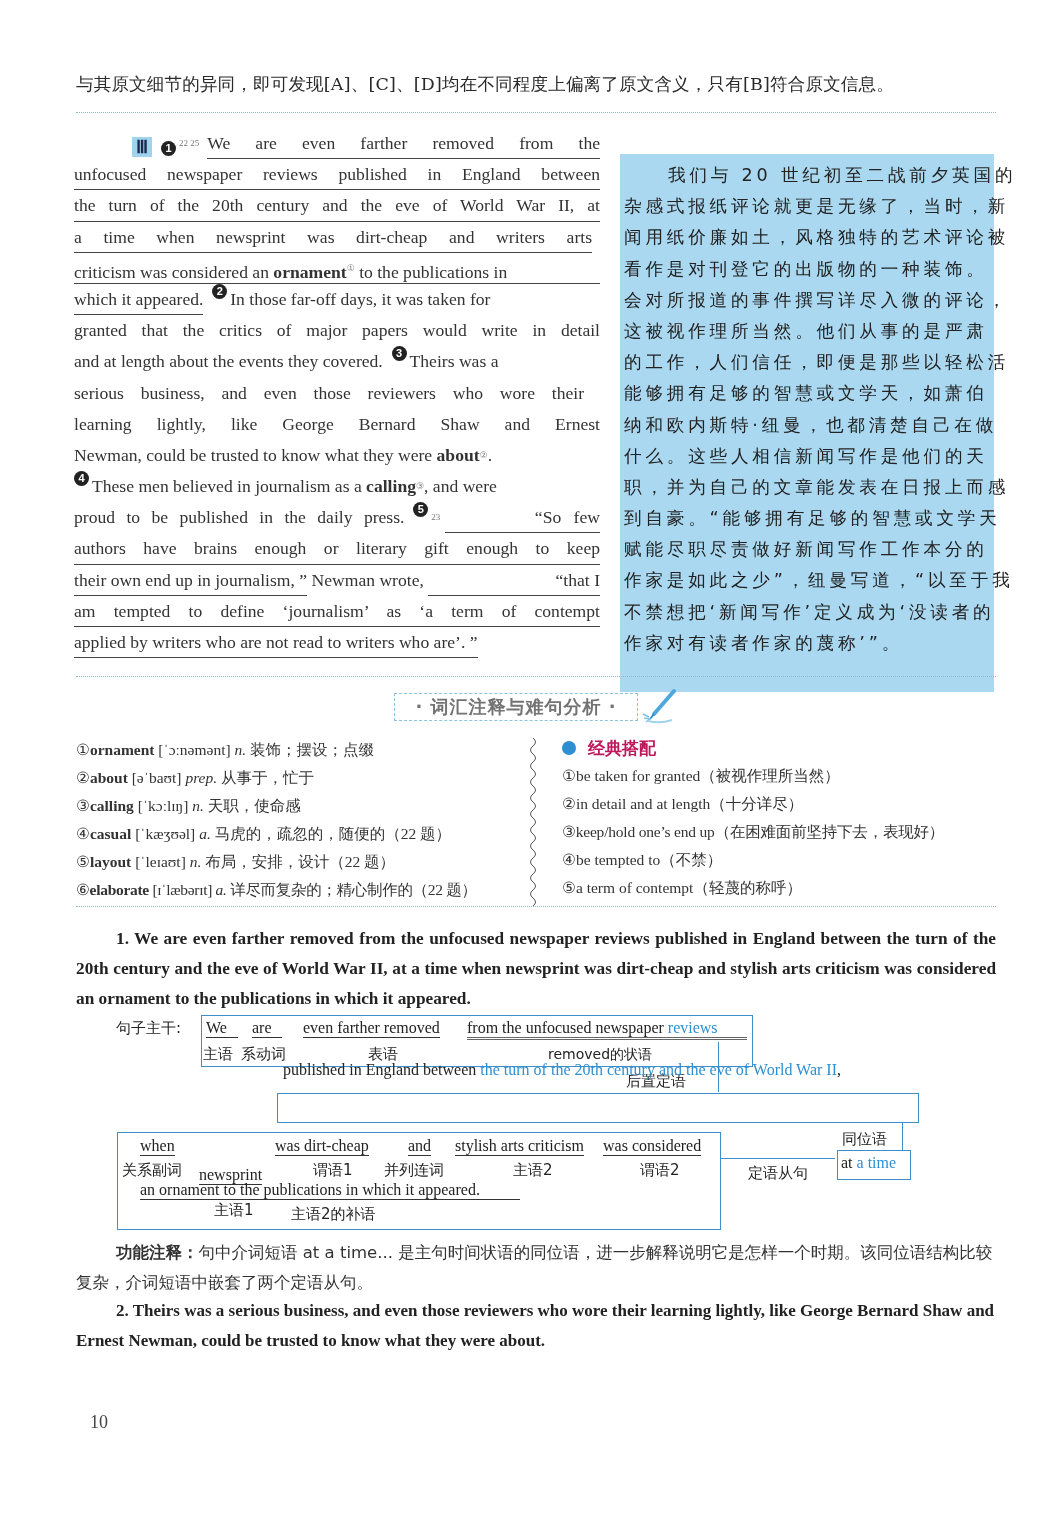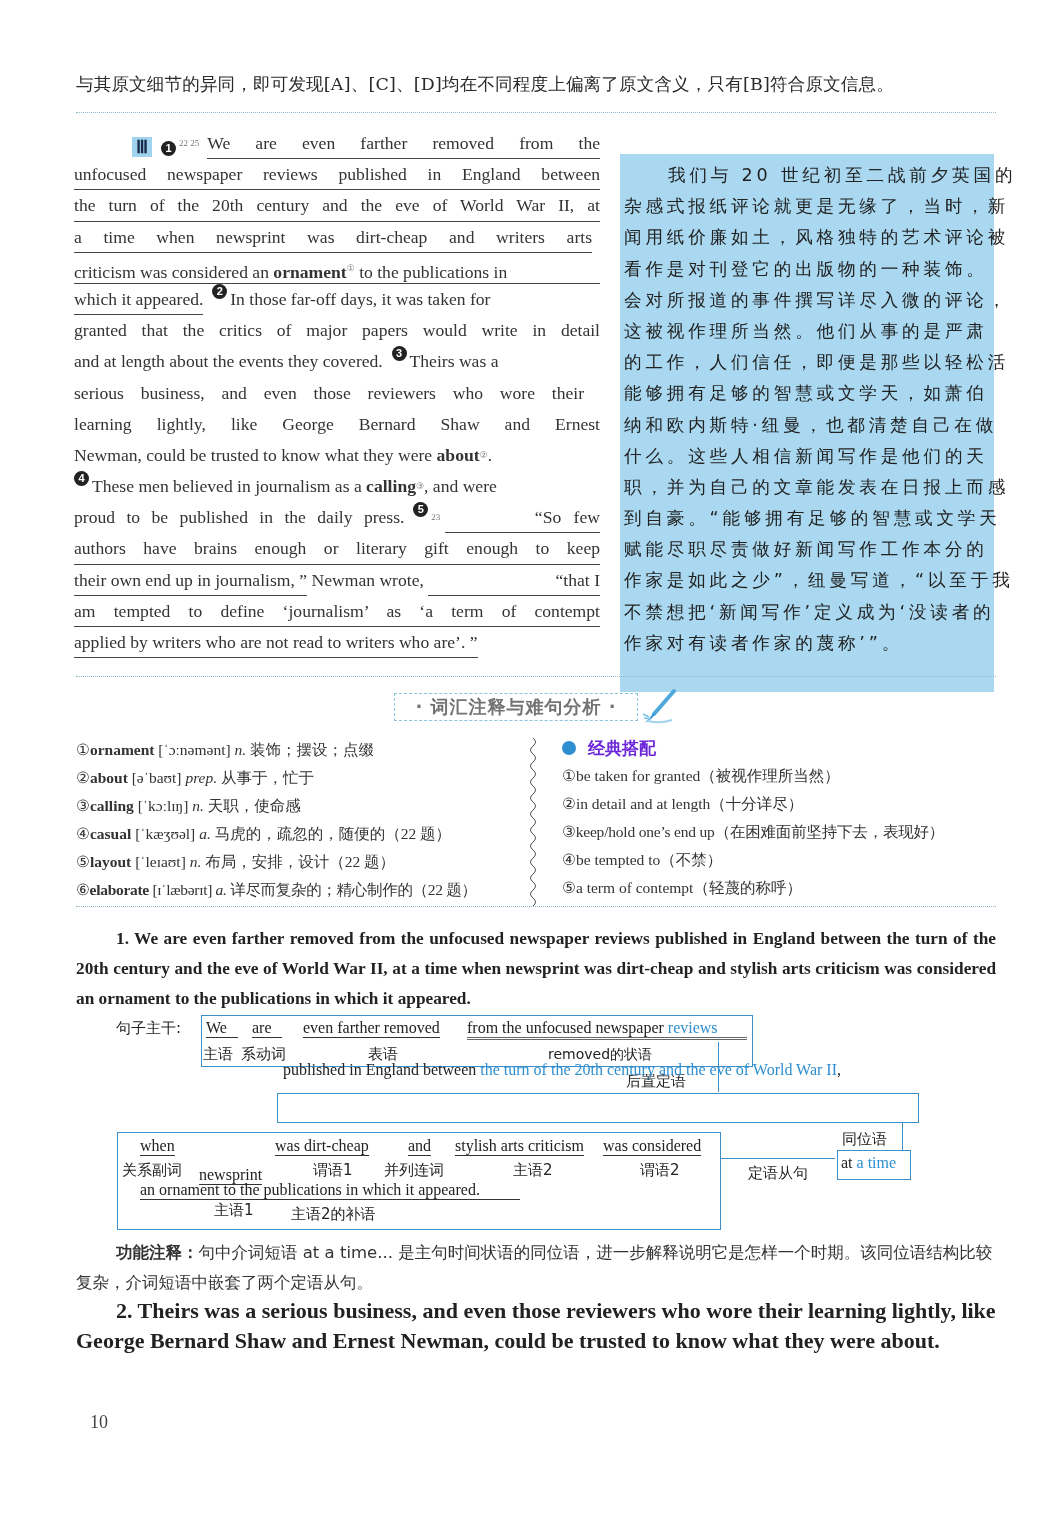--- a/index.html
+++ b/index.html
@@ -20,33 +20,33 @@
   .cnbox{left:620px;top:126px;width:374px;height:538px;background:#a9d8f0;padding:6px 4px 0 4px;box-sizing:border-box;font-family:"DejaVu Sans",sans-serif;font-size:17.6px;color:#222;margin-top:28px;}
   .cnline{height:31.2px;line-height:31.2px;white-space:nowrap;letter-spacing:3.8px;}
   
   .badge{left:394px;top:693px;width:242px;height:26px;border:1.5px dashed #8cc4e0;color:#737373;font-family:"DejaVu Sans",sans-serif;font-weight:bold;font-size:18px;line-height:26px;text-align:center;letter-spacing:1px;}
   .pen{left:640px;top:688px;}
   
   .vocab{left:76px;top:736px;font-family:"Liberation Serif",serif;font-size:15.5px;color:#333;}
   .vline{height:28px;line-height:28px;white-space:nowrap;}
   .wavy{left:527px;top:738px;width:12px;height:168px;}
   .colloc{left:562px;top:734px;font-family:"Liberation Serif",serif;font-size:15.5px;color:#333;}
-  .ctitle{color:#6d28d9;font-family:"DejaVu Sans",sans-serif;font-weight:bold;font-size:17px;height:28px;line-height:28px;}
+  .ctitle{color:#be185d;font-family:"DejaVu Sans",sans-serif;font-weight:bold;font-size:17px;height:28px;line-height:28px;}
   .ctitle .dot{display:inline-block;width:14px;height:14px;border-radius:50%;background:#2e8fd0;margin-right:12px;vertical-align:-1px;}
   
   .s1{left:76px;top:924px;width:920px;font-family:"Liberation Serif",serif;font-weight:bold;font-size:17.3px;line-height:30px;color:#222;text-indent:40px;text-align:justify;}
   .box{border:1.5px solid #3c8fcb;}
   .blue{color:#2e8fd0;}
   .dg{font-family:"Liberation Serif",serif;font-size:16px;color:#222;white-space:nowrap;}
   .lbl{font-family:"DejaVu Sans",sans-serif;font-size:15px;color:#222;white-space:nowrap;}
   .uline{border-bottom:1.3px solid #333;}
   .dline{border-bottom:3px double #666;}
   .note{left:76px;top:1238px;width:920px;font-size:16.5px;line-height:30px;text-indent:40px;font-family:"DejaVu Sans",sans-serif;color:#333;}
   .note b{font-family:"DejaVu Sans",sans-serif;}
-  .s2{left:76px;top:1296px;width:920px;font-family:"Liberation Serif",serif;font-weight:bold;font-size:22px;line-height:30px;color:#222;text-indent:40px;}
+  .s2{left:76px;top:1296px;width:920px;font-family:"Liberation Serif",serif;font-weight:bold;font-size:17px;line-height:30px;color:#222;text-indent:40px;}
   .pagenum{left:90px;top:1412px;font-size:18px;font-family:"Liberation Serif",serif;color:#444;}
   .arrowv{width:0;border-left:1.5px solid #3c8fcb;}
   .arrowh{height:0;border-top:1.5px solid #3c8fcb;}
 </style>
 </head>
 <body>
 
 <div class="abs topline">与其原文细节的异同，即可发现[A]、[C]、[D]均在不同程度上偏离了原文含义，只有[B]符合原文信息。</div>
 <div class="abs dotted" style="left:76px;top:112px;width:920px;"></div>
 

